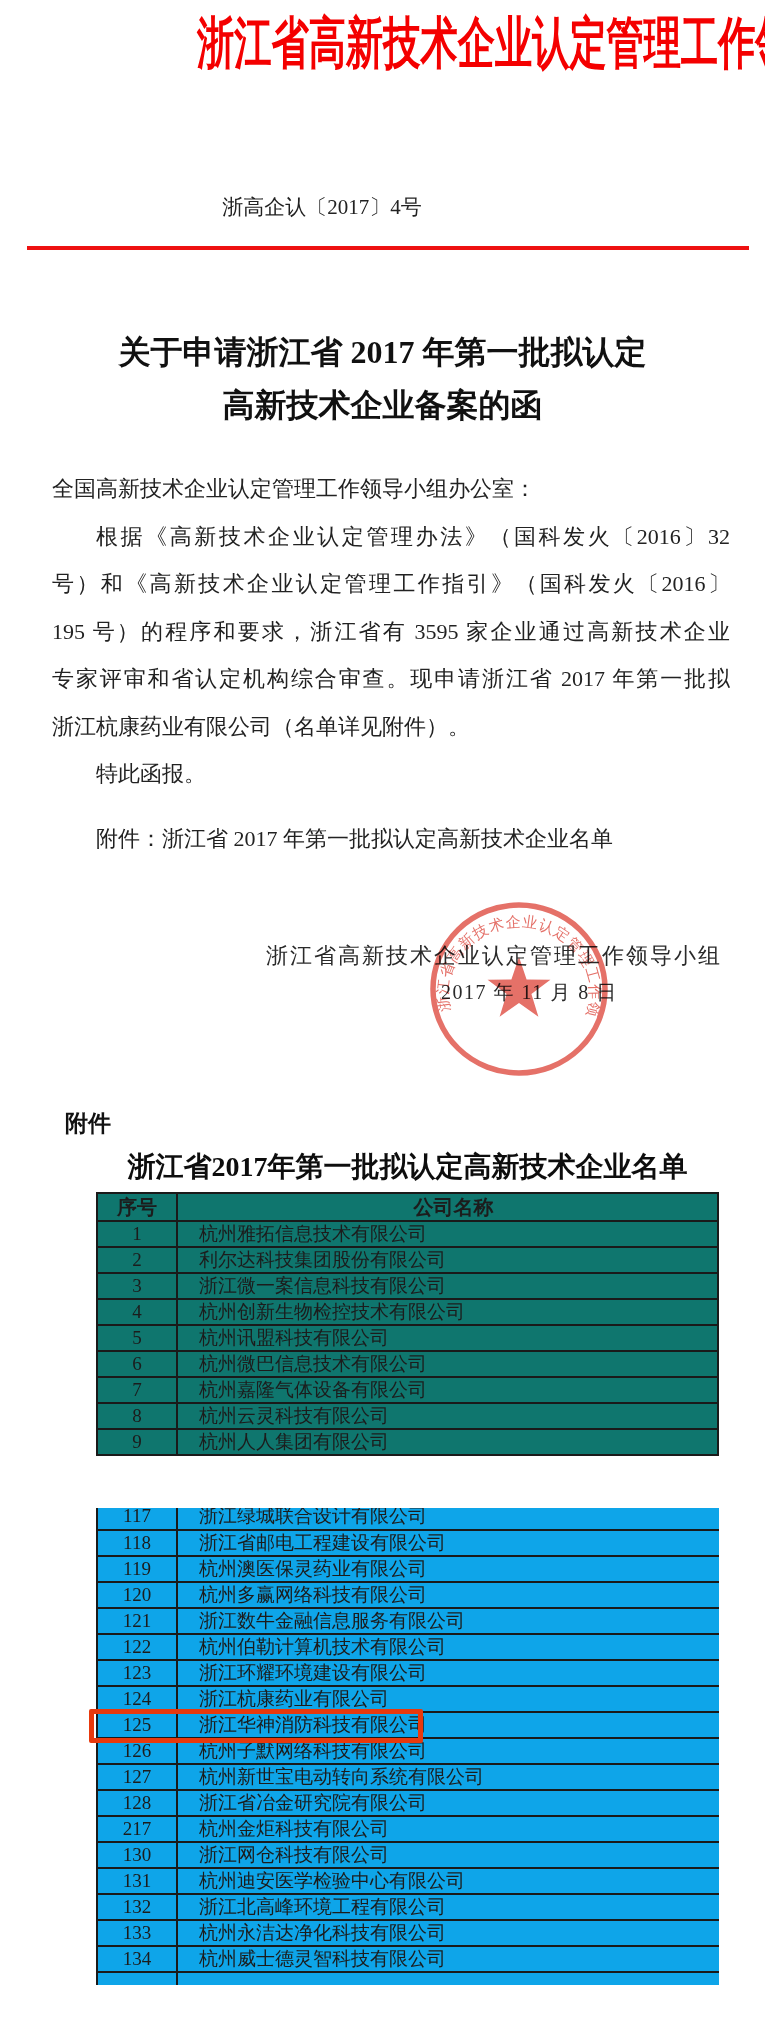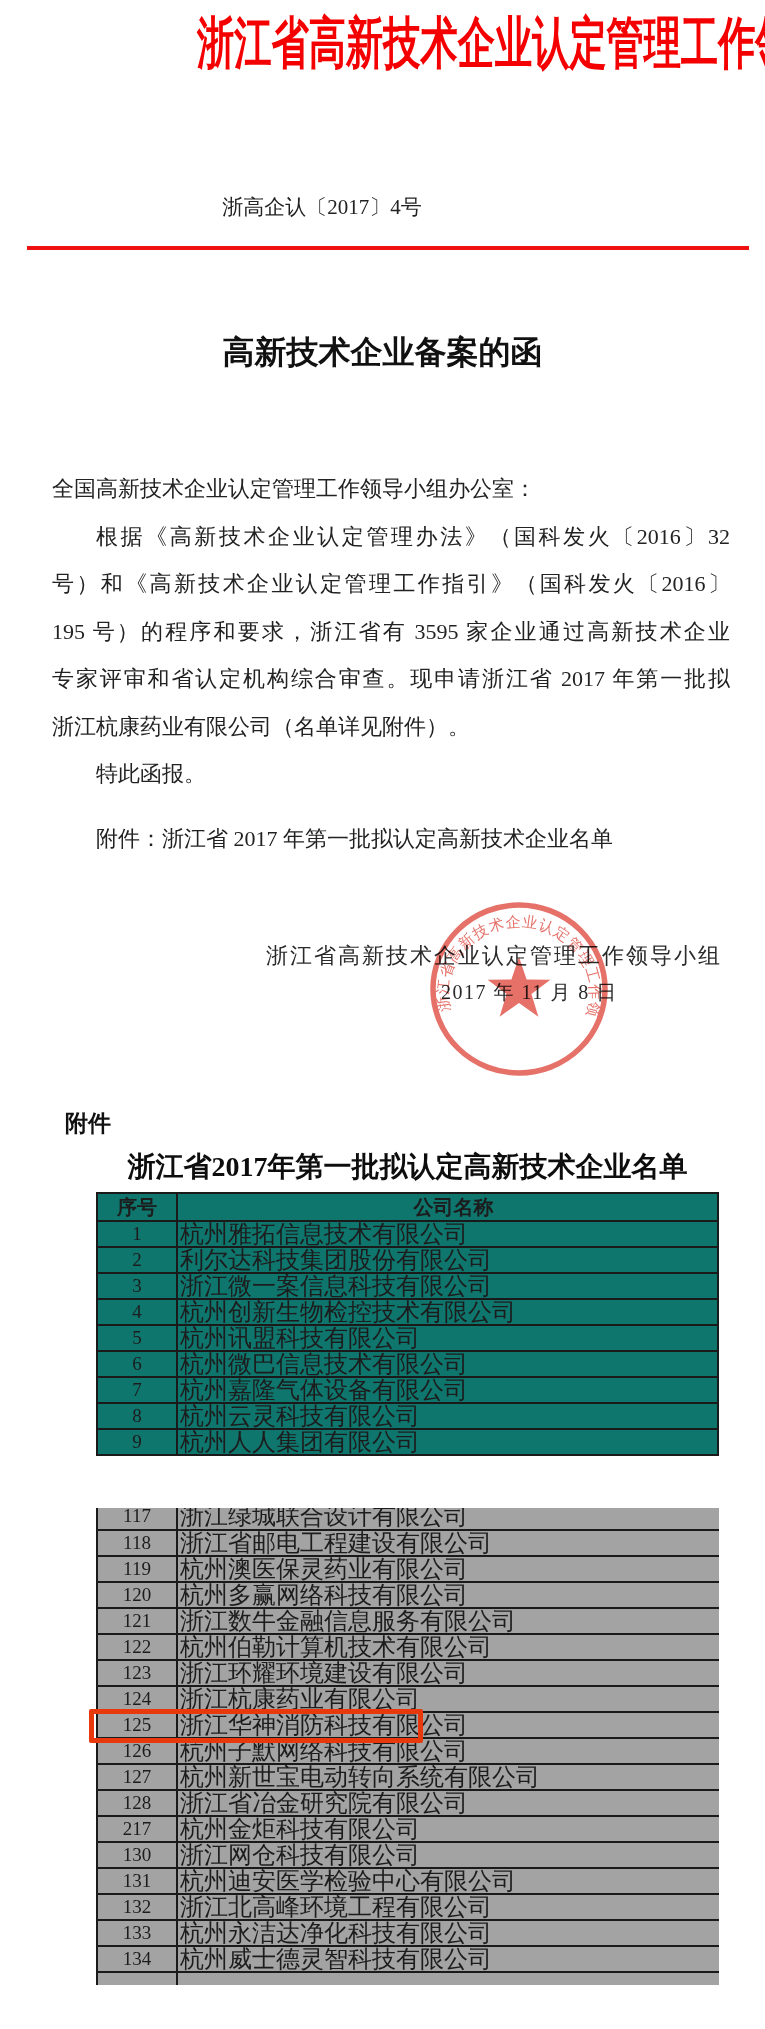--- a/index.html
+++ b/index.html
@@ -43,26 +43,26 @@
     position:absolute;left:96px;width:623px;background:#0f766e;
     border:2px solid #1a1a1a;box-sizing:border-box;
   }
   .tbl1{top:1192px;}
   .row{display:flex;height:26px;box-sizing:border-box;align-items:center;}
   .row + .row{border-top:2px solid #1a1a1a;}
   .c1{
     width:80px;align-self:stretch;flex:none;border-right:2px solid #1a1a1a;box-sizing:border-box;
     text-align:center;font-size:19px;display:flex;align-items:center;justify-content:center;
   }
-  .c2{flex:1;padding-left:2px;font-size:24px;white-space:nowrap;overflow:hidden;}
+  .c2{flex:1;padding-left:21px;font-size:19px;white-space:nowrap;overflow:hidden;}
   .row.hdr .c1,.row.hdr .c2{font-weight:bold;font-size:20px;}
   .row.hdr .c2{text-align:center;padding-left:12px;justify-content:center;display:flex;}
   
   .tbl2-wrap{position:absolute;left:96px;top:1508px;width:623px;height:477px;overflow:hidden;}
-  .tbl2{position:absolute;left:0;top:-5px;width:634px;background:#a3a3a3;
+  .tbl2{position:absolute;left:0;top:-5px;width:634px;background:#0ea5e9;
     border-left:2px solid #1a1a1a;border-right:2px solid #1a1a1a;box-sizing:border-box;}
   .tbl2 .row + .row{border-top:2px solid #1a1a1a;}
   
   .hl-box{
     position:absolute;left:89px;top:1709px;width:334px;height:34px;box-sizing:border-box;
     border:5px solid #e8390d;border-radius:2px;z-index:6;pointer-events:none;
   }
 </style>
 </head>
 <body>
@@ -70,20 +70,21 @@
 <div class="page">
 
   <div class="red-head">
     <span class="squeeze">浙江省高新技术企业认定管理工作领导小组文件</span>
   </div>
 
   <div class="doc-num">浙高企认〔2017〕4号</div>
   <div class="red-rule"></div>
 
   <div class="doc-title">
+    <div>关于申请浙江省 2017 年第一批拟认定</div>
     <div>高新技术企业备案的函</div>
   </div>
 
   <div class="body-block" id="body-block">
       <div class="bline">全国高新技术企业认定管理工作领导小组办公室：</div>
       <div class="bline indent justify">根据《高新技术企业认定管理办法》（国科发火〔2016〕32</div>
       <div class="bline justify">号）和《高新技术企业认定管理工作指引》（国科发火〔2016〕</div>
       <div class="bline justify">195 号）的程序和要求，浙江省有 3595 家企业通过高新技术企业</div>
       <div class="bline justify">专家评审和省认定机构综合审查。现申请浙江省 2017 年第一批拟</div>
       <div class="bline">浙江杭康药业有限公司（名单详见附件）。</div>

